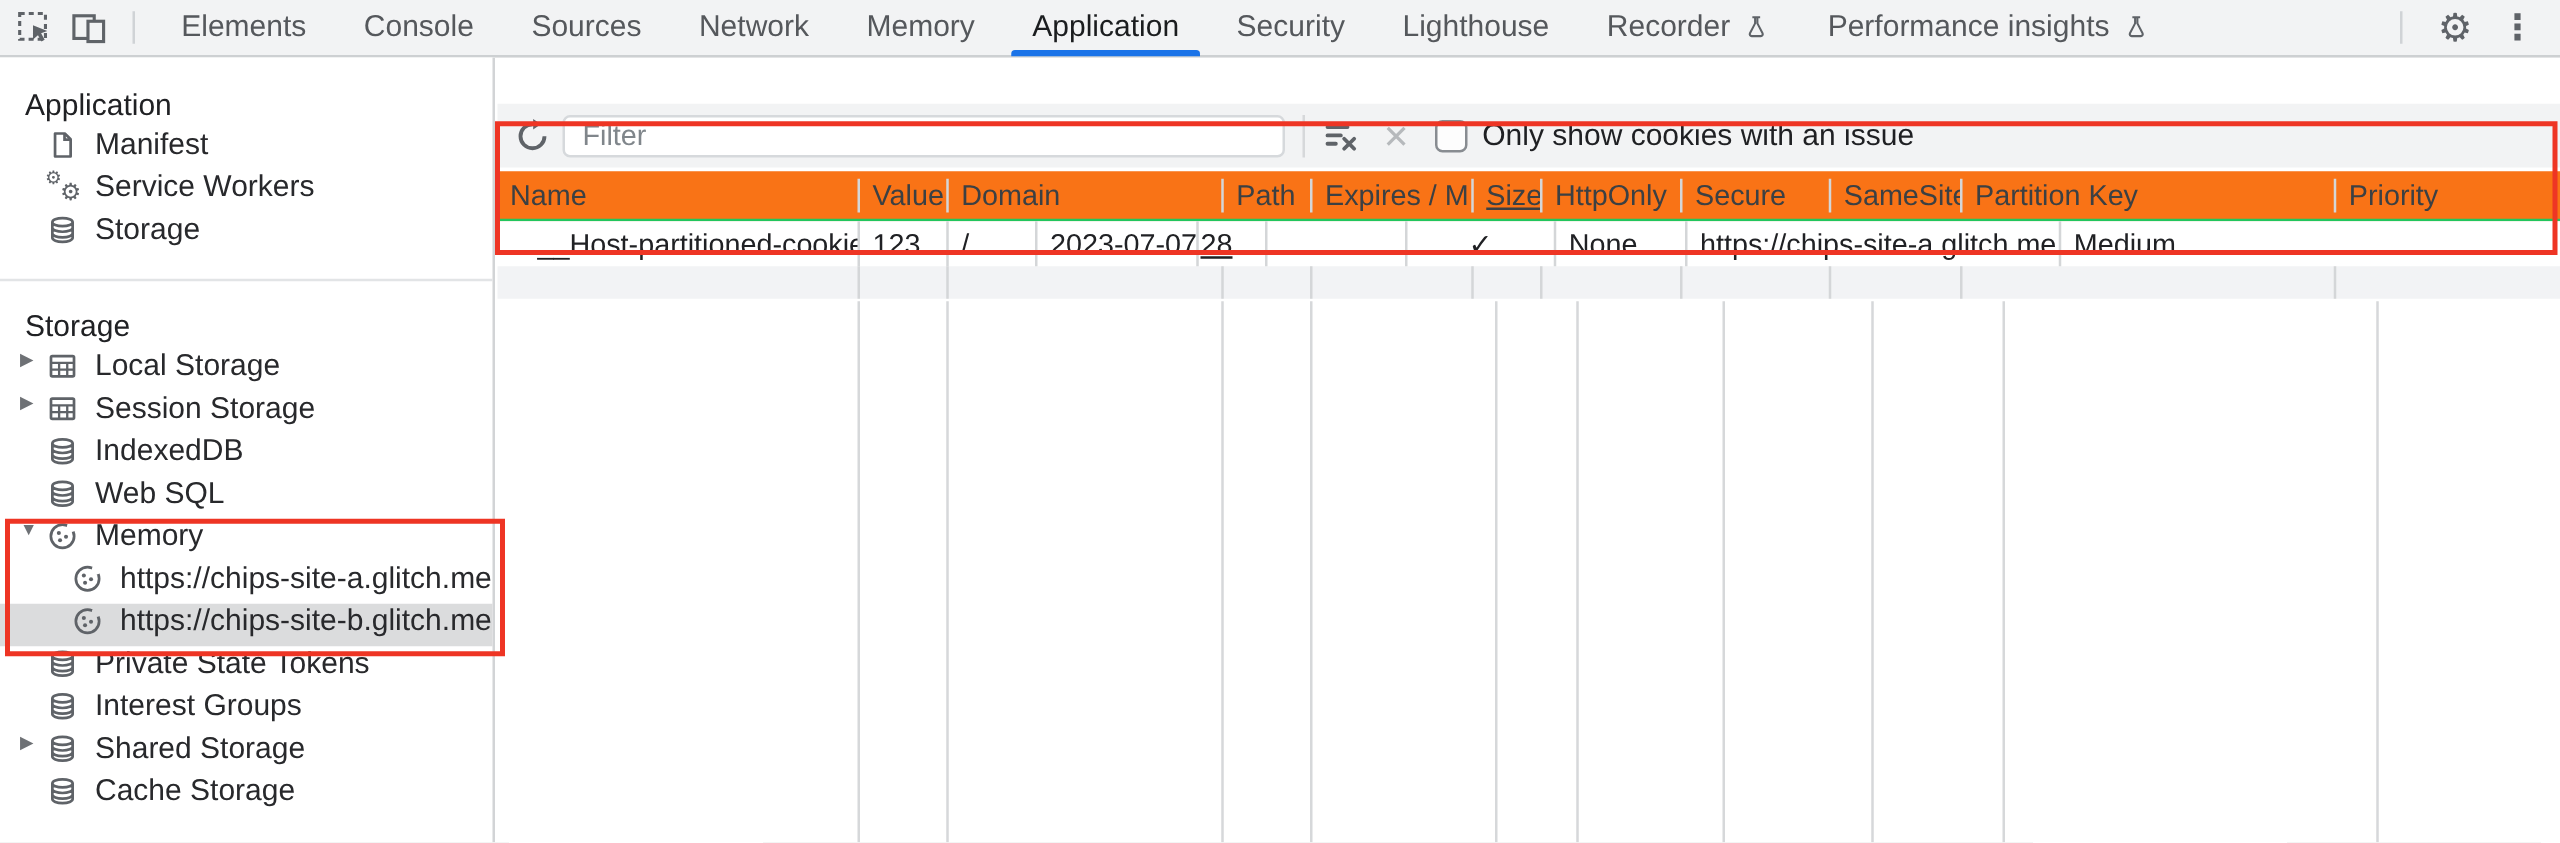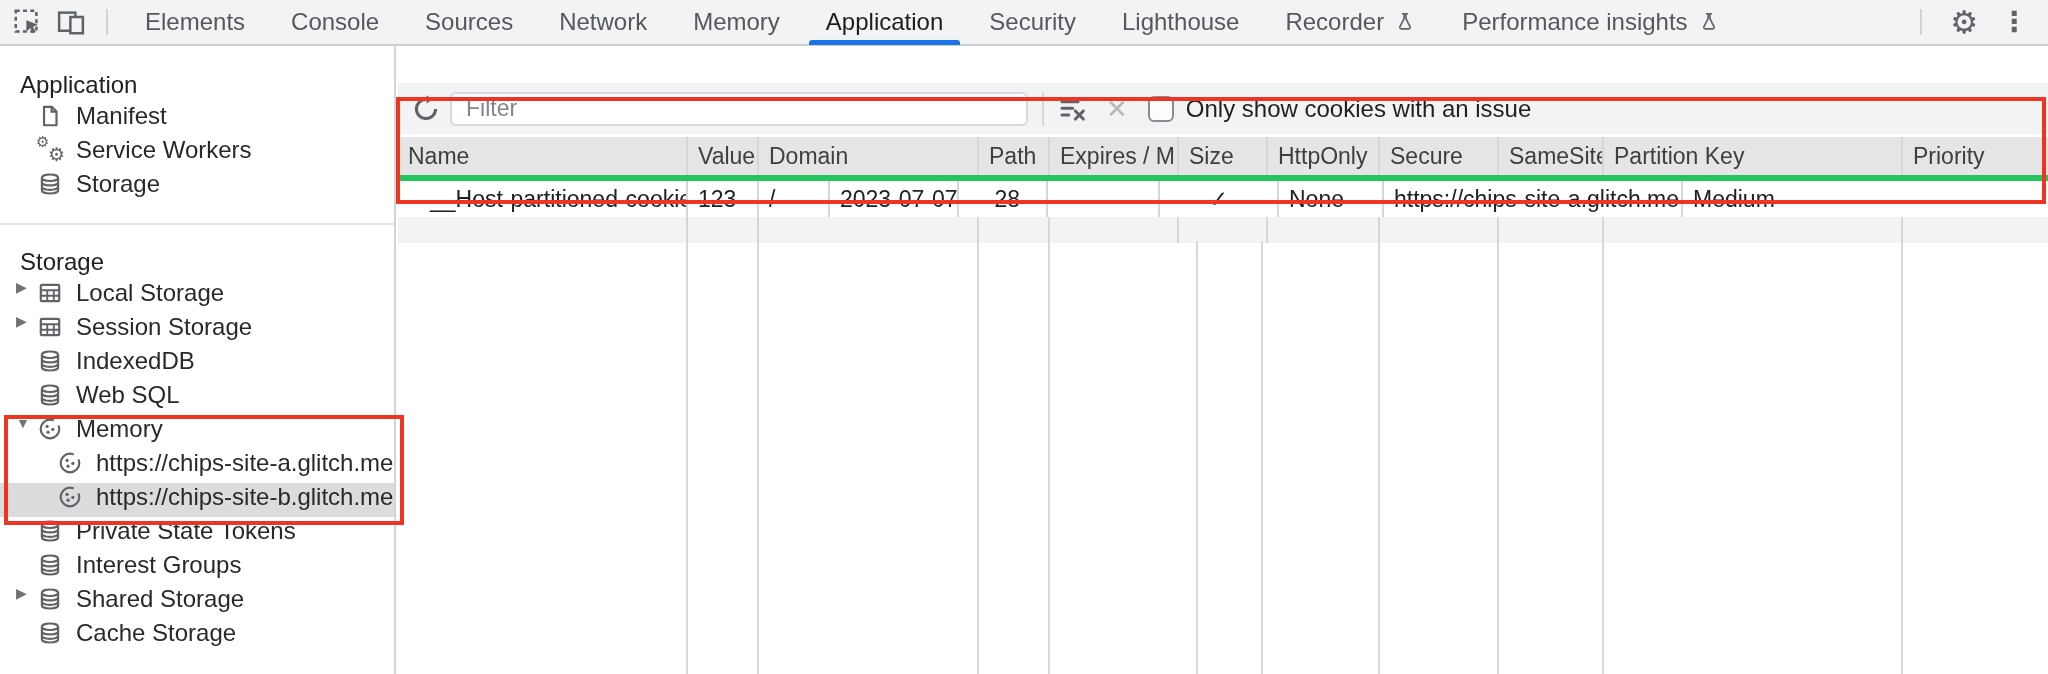--- a/index.html
+++ b/index.html
@@ -49,30 +49,30 @@
   .filter-input::placeholder{color:#80868b;}
   .vdiv{width:2px;height:34px;background:#d6d8da;margin-left:14px;}
   .tool-ic{margin-left:12px;display:flex;align-items:center;}
   .gray-x{margin-left:18px;font-size:26px;color:#b6b9bc;line-height:1;}
   .checkbox{width:26px;height:26px;border:2px solid #888c91;border-radius:6px;background:#fdfdfd;
         margin-left:20px;box-sizing:border-box;flex:none;}
   .cb-label{margin-left:12px;font-size:24px;color:#1f2023;white-space:nowrap;}
 
   
   .ctable{position:absolute;left:0;top:54px;width:1650px;}
-  .hrow{display:flex;height:38px;background:#e5e5e5;border-bottom:6px solid #22c55e;box-sizing:content-box;}
+  .hrow{display:flex;height:38px;background:#f97316;border-bottom:2px solid #22c55e;box-sizing:content-box;align-items:center;}
   .drow{display:flex;height:36px;background:#fff;}
   .zrow{display:flex;height:26px;background:#f2f3f5;}
   .cell{box-sizing:border-box;border-right:2px solid #d4d6d8;display:flex;align-items:center;
         padding-left:10px;font-size:23px;white-space:nowrap;overflow:hidden;}
   .cell:last-child{border-right:none;}
   .hrow .cell{color:#3c4043;}
   .drow .cell{color:#202124;}
   .c0{width:290px;} .c1{width:71px;} .c2{width:220px;} .c3{width:71px;} .c4{width:129px;}
-  .c5{width:89px;} .c6{width:112px;} .c7{width:119px;} .c8{width:105px;} .c9{width:299px;} .c10{width:143px;}
+  .c5{width:55px;text-decoration:underline;} .c6{width:112px;} .c7{width:119px;} .c8{width:105px;} .c9{width:299px;} .c10{width:143px;}
   .name-cell{padding-left:32px;}
   .num-cell{justify-content:flex-end;padding-right:26px;padding-left:0;}
   .center-cell{justify-content:center;padding-left:0;}
   .vline{position:absolute;top:158px;bottom:0;width:2px;background:#d6d8da;}
 
   
   .hl{position:absolute;border:4px solid #ee3524;box-sizing:border-box;z-index:10;pointer-events:none;}
   .hl-table{left:396px;top:97px;width:1650px;height:107px;}
   .hl-sidebar{left:4px;top:415px;width:400px;height:110px;}
 

